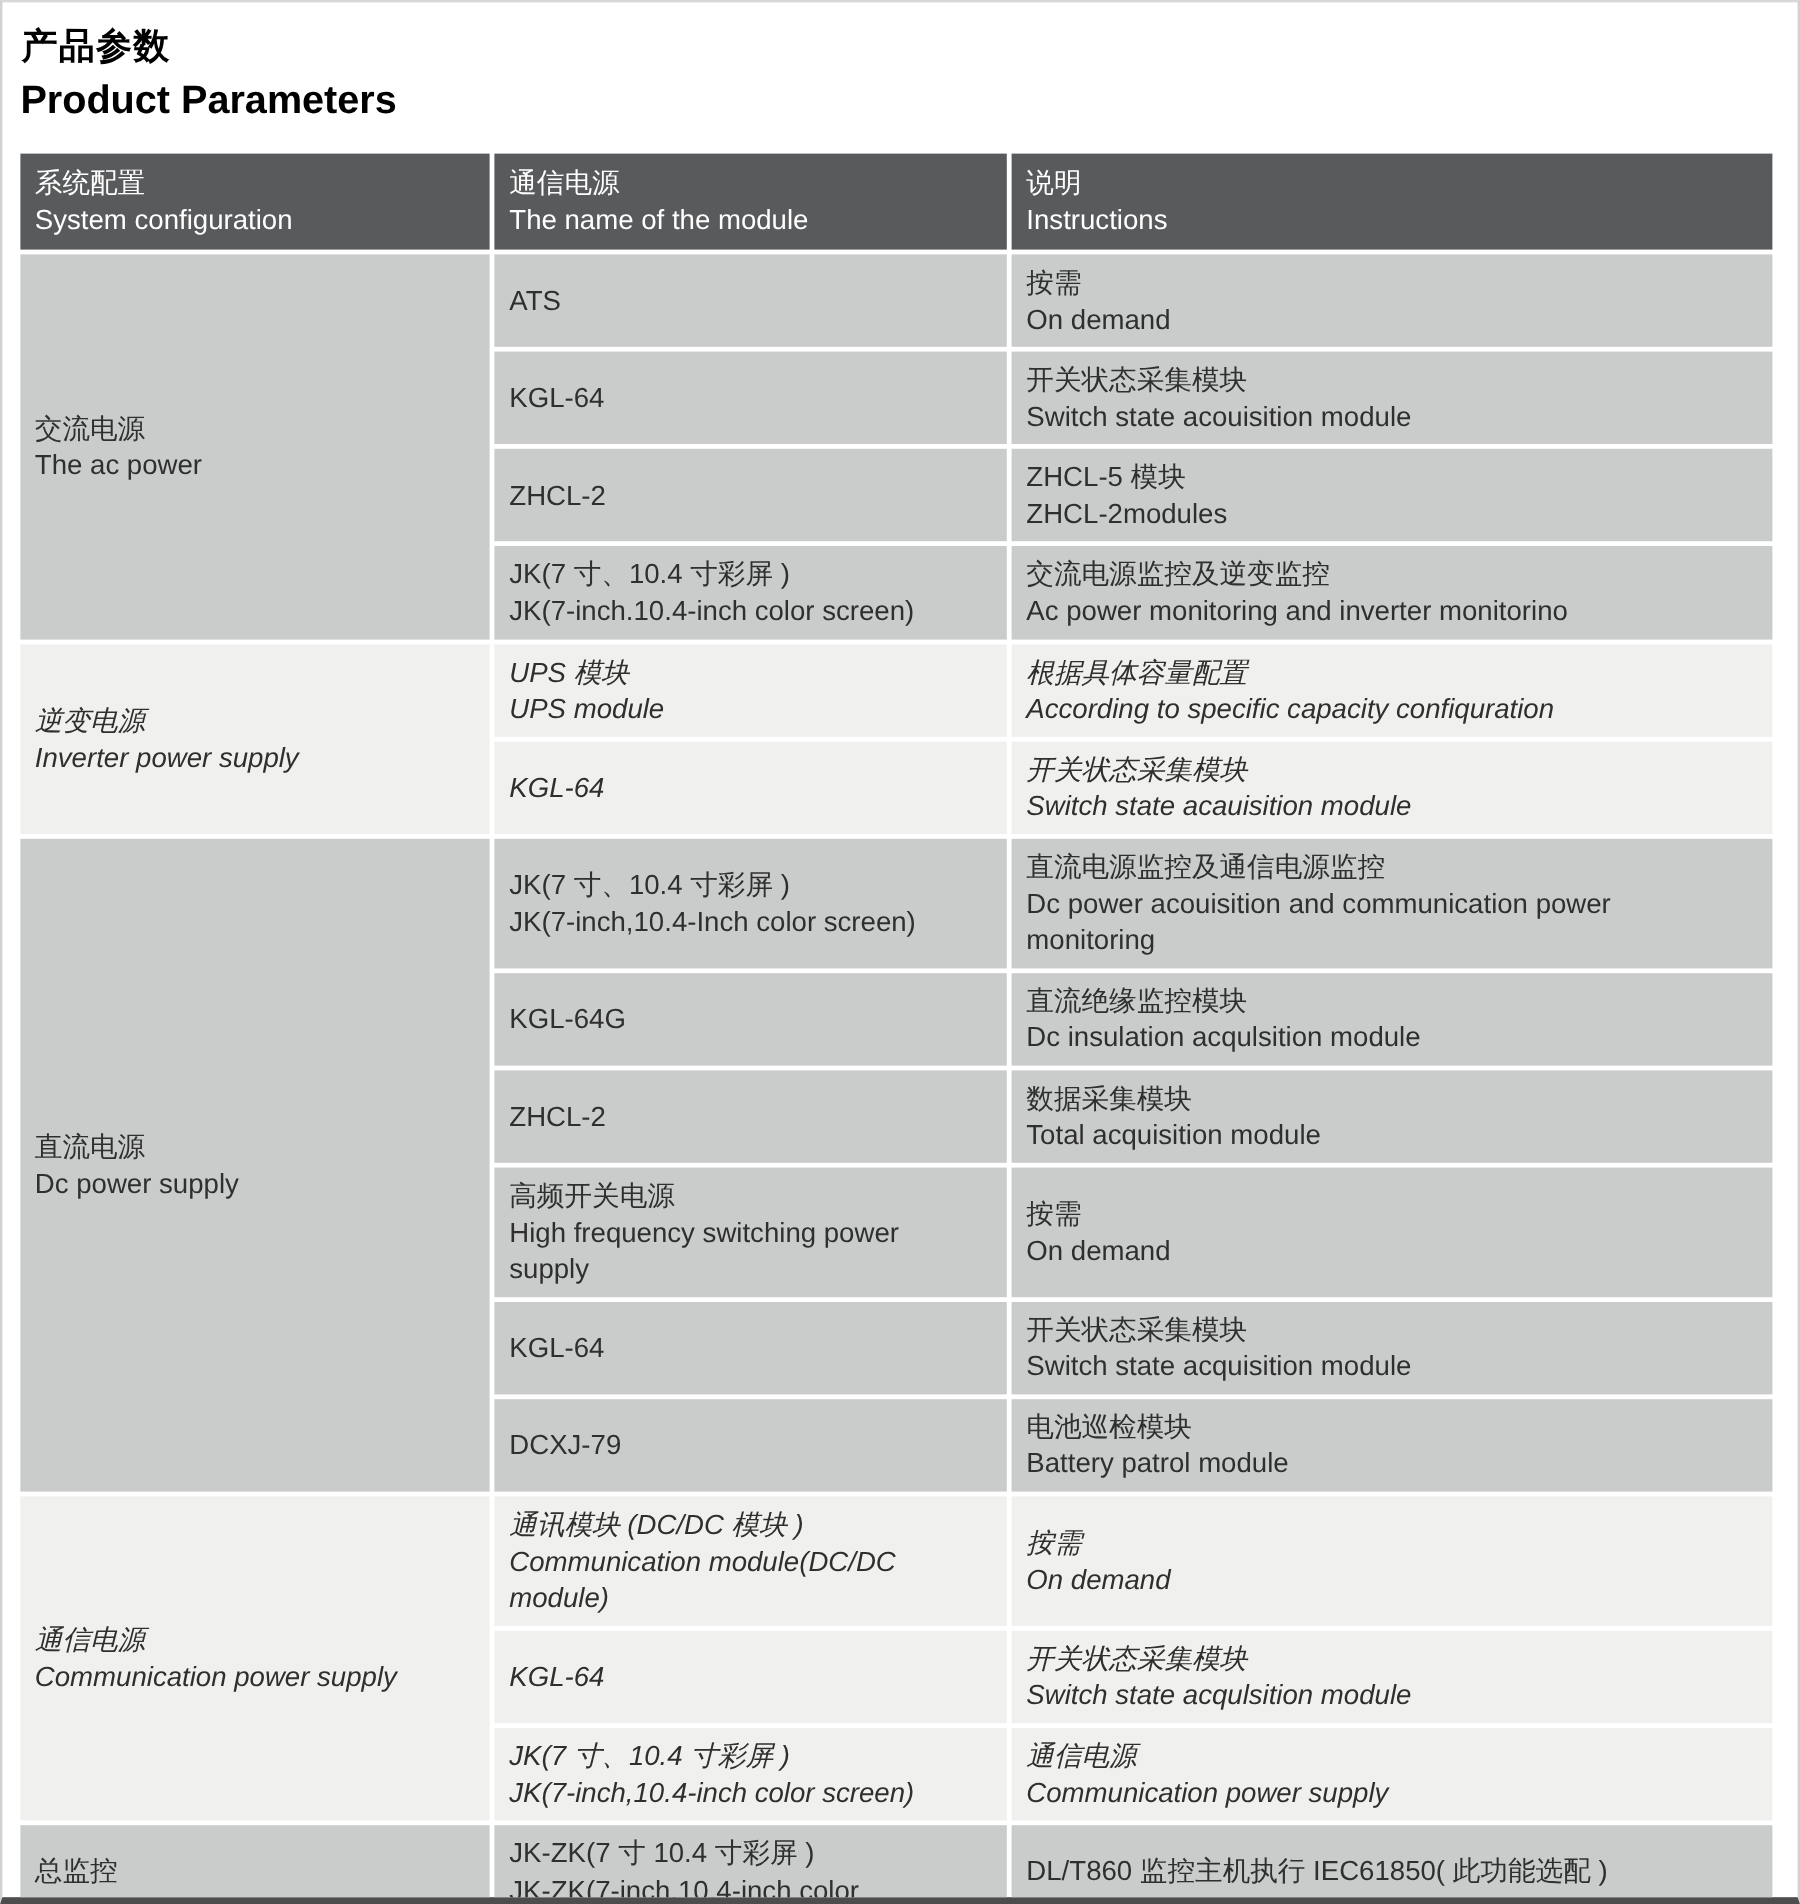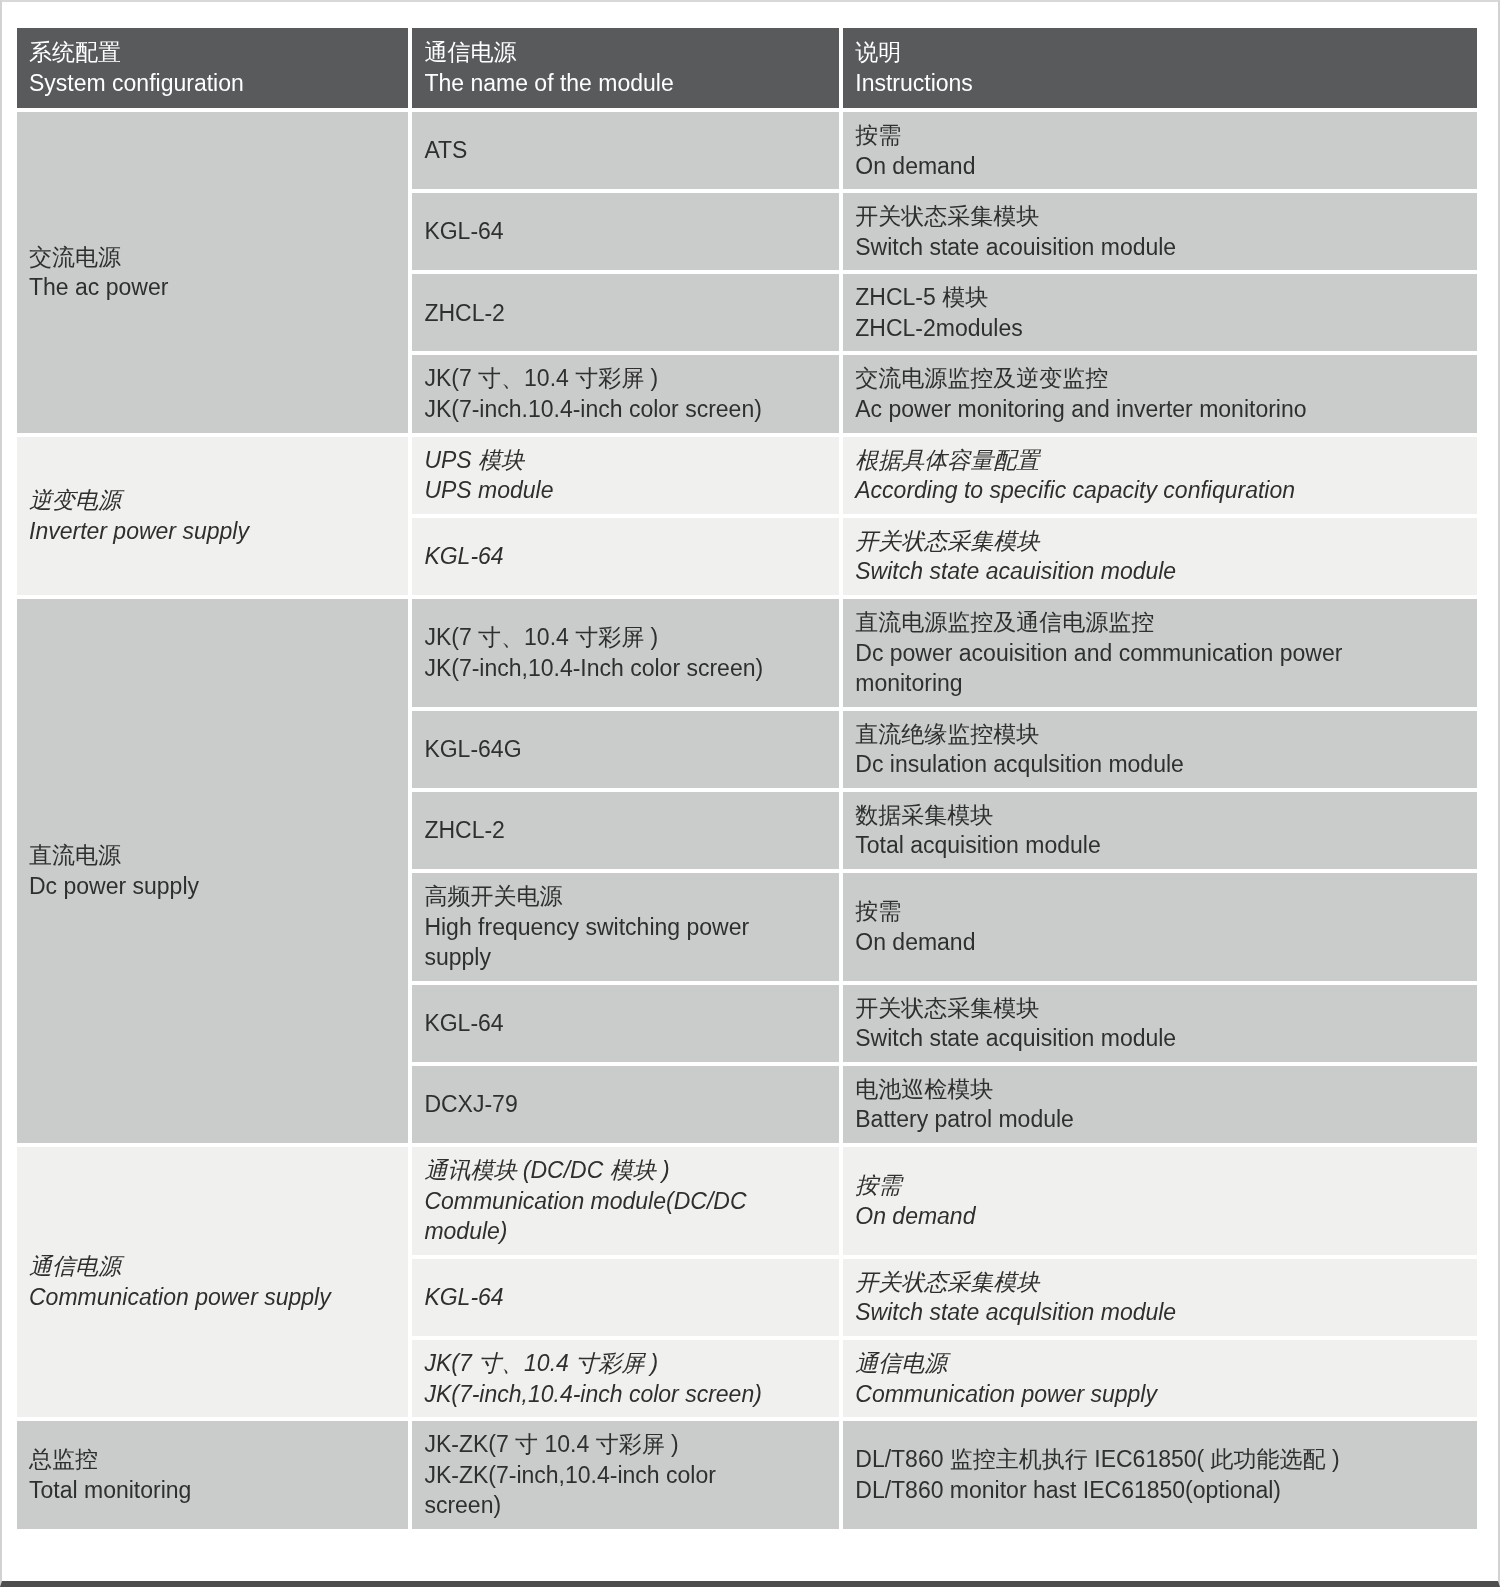--- a/index.html
+++ b/index.html
@@ -54,20 +54,22 @@
   tr.shade-gray  td { background: #c9ccca; }
   tr.shade-light td { background: #f0f0ee; font-style: italic; }
   tr.r-std  { height: 76px; }
   tr.r-tall { height: 94px; }
   td.group-label { vertical-align: middle; }
 </style>
 </head>
 <body>
 
 <div>
+  <div class="title-zh">产品参数</div>
+  <div class="title-en">Product Parameters</div>
 
   <table class="params-table">
     <colgroup>
       <col style="width:386px">
       <col style="width:421px">
       <col style="width:625px">
     </colgroup>
     <thead>
       <tr>
         <th>系统配置

